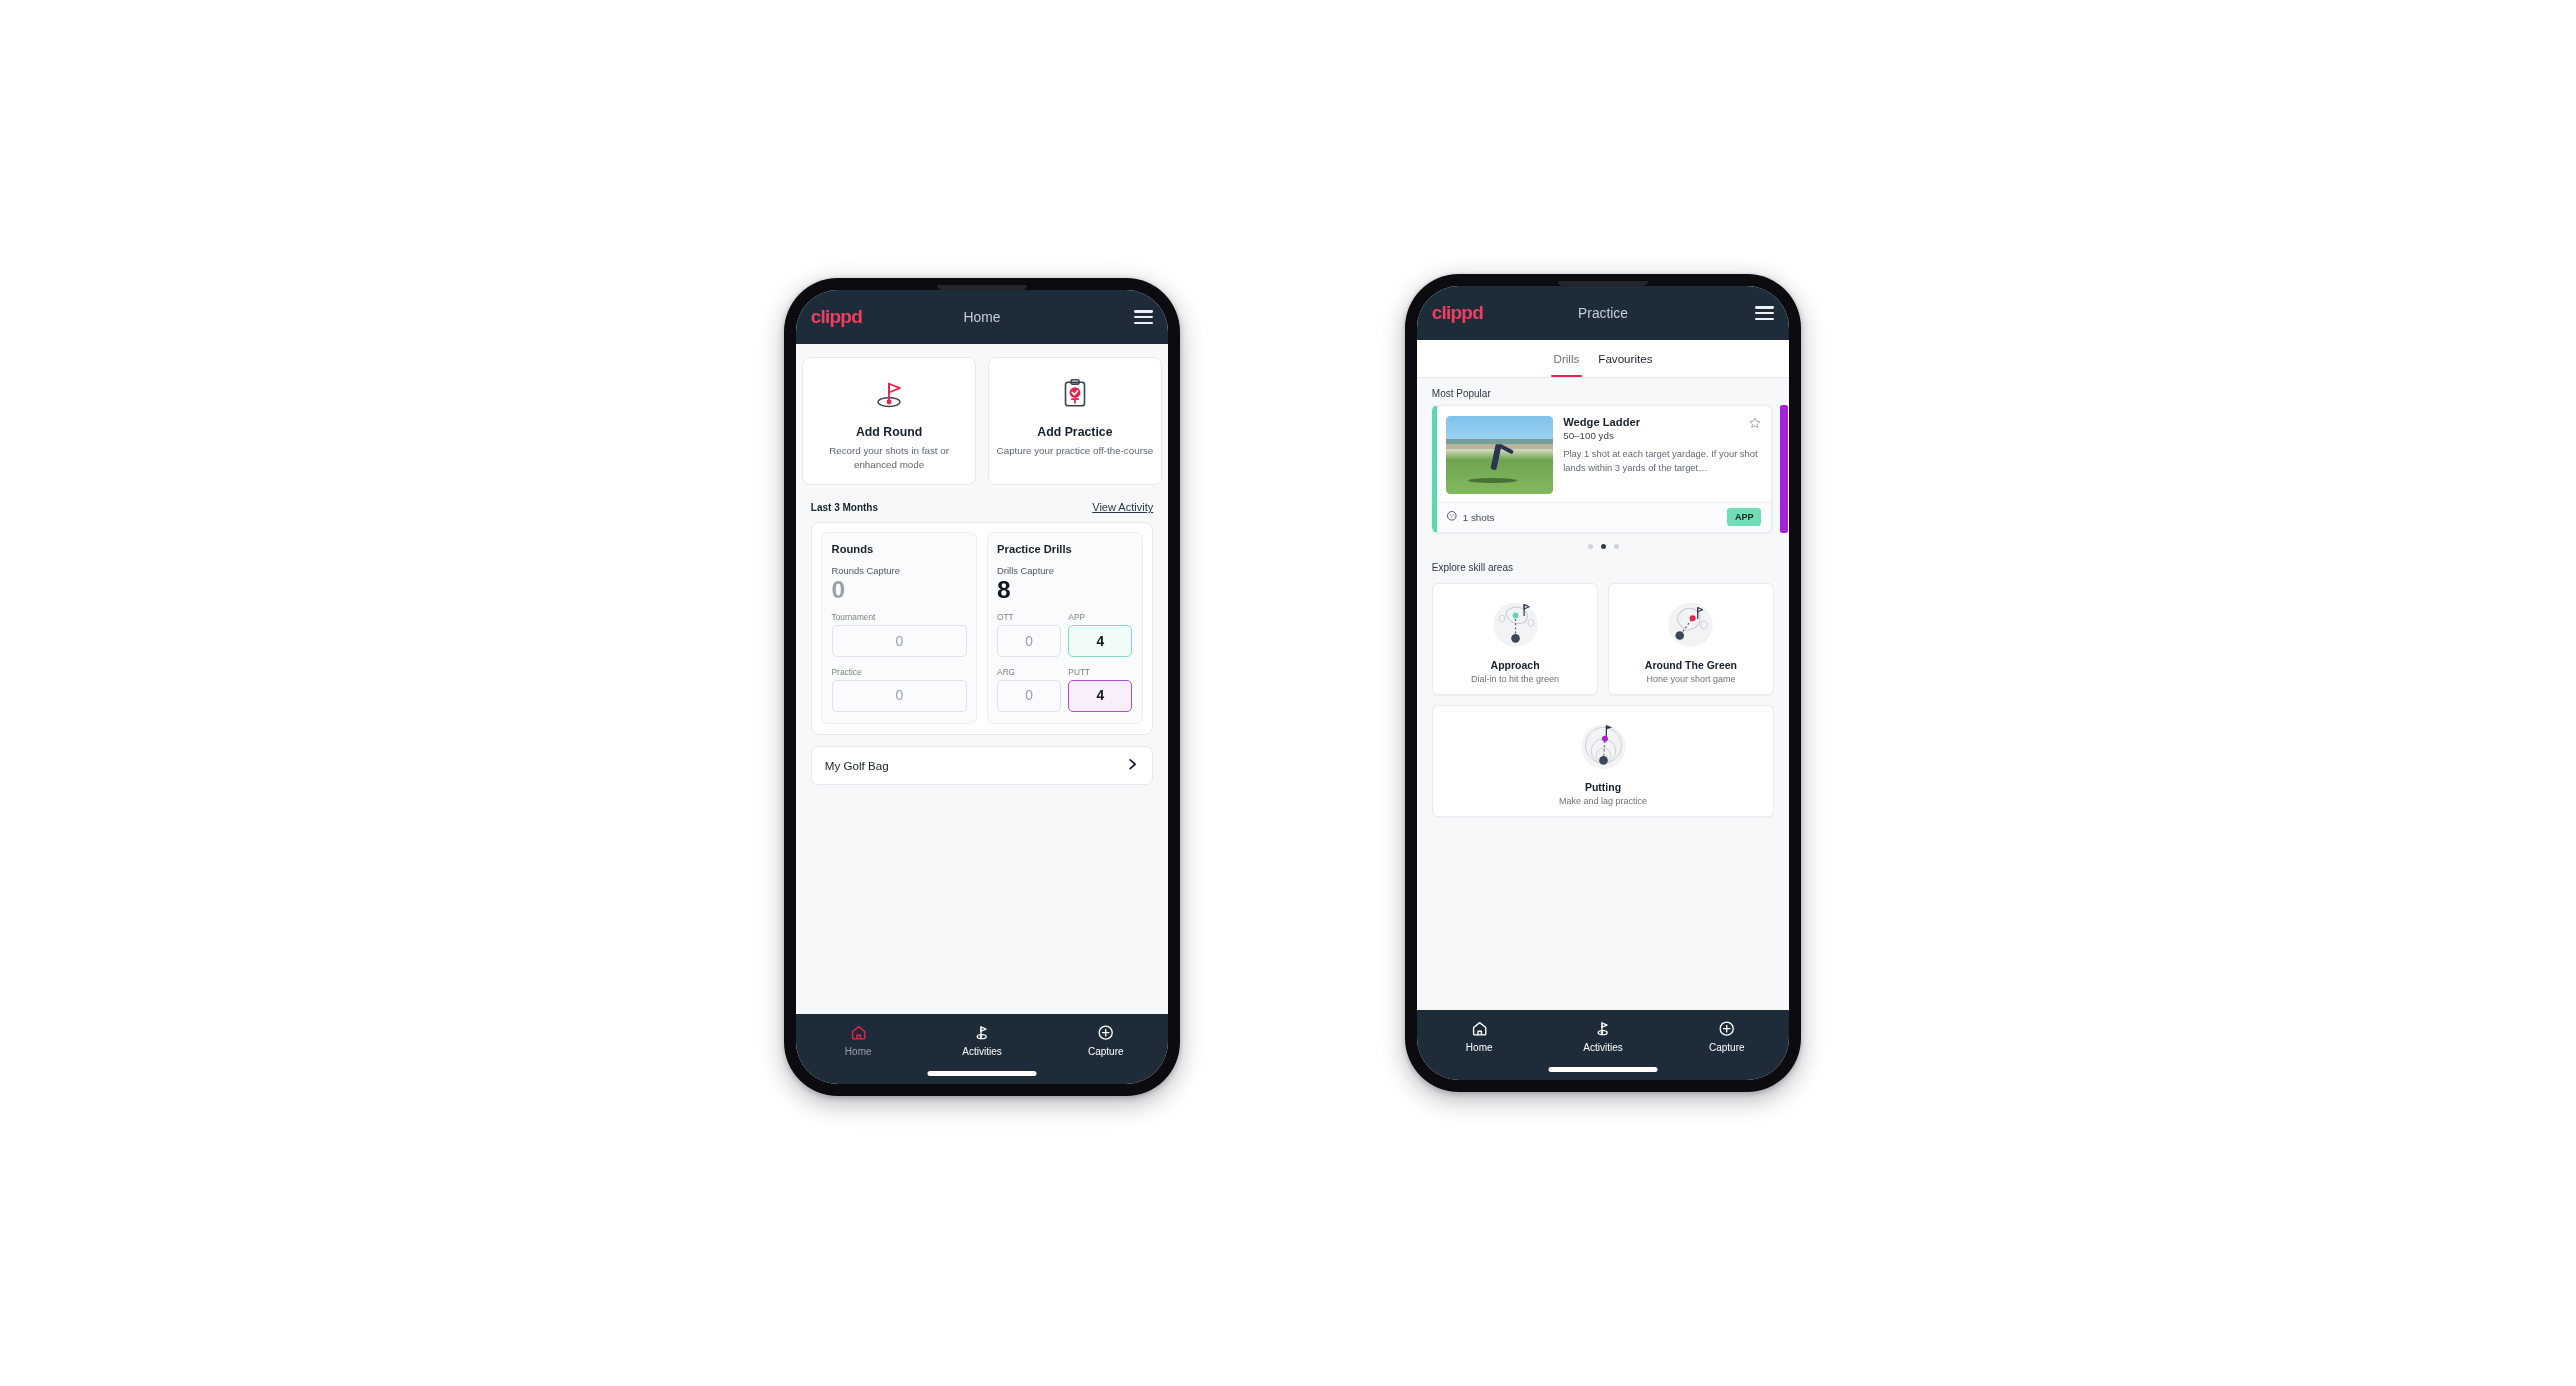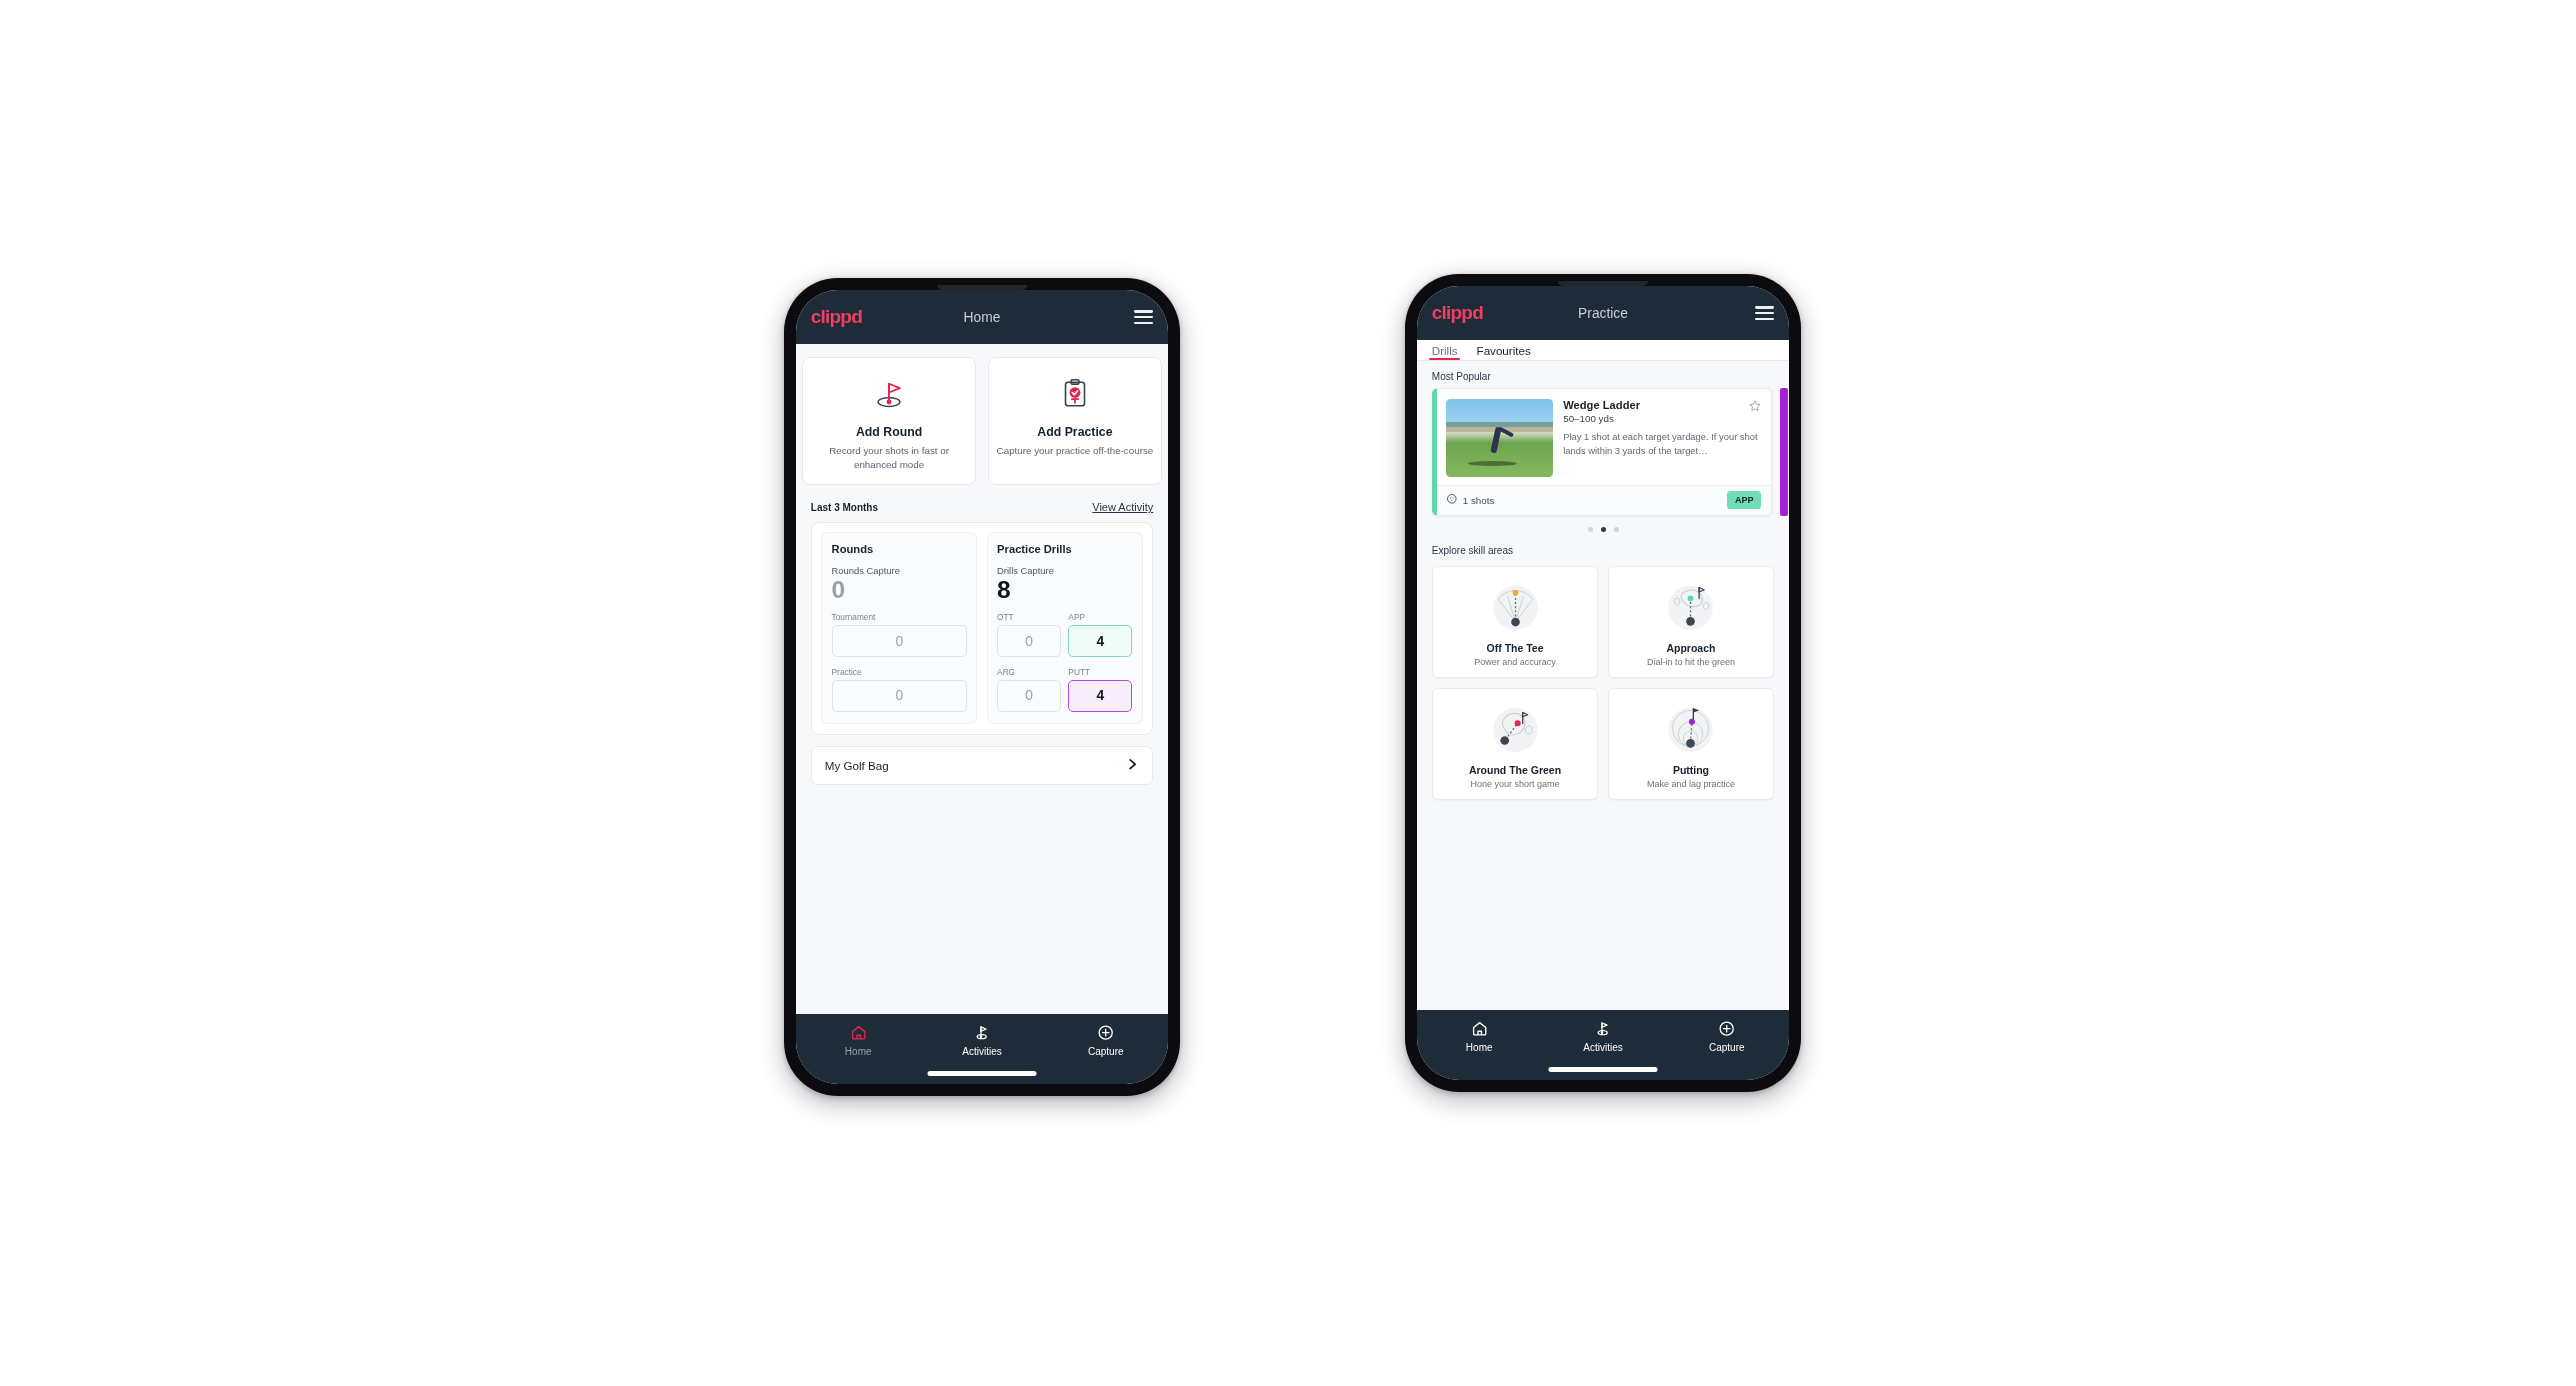--- a/index.html
+++ b/index.html
@@ -142,21 +142,21 @@
     height: 39px; display: flex; align-items: center; padding: 0 13px;
   }
   .bag-row .bl { font-size: 11.6px; color: #17212b; }
   .bag-row .chev { margin-left: auto; }
 
   
   .tabs {
     background: #ffffff;
     display: flex; gap: 19px; padding: 0 14.5px;
     border-bottom: 0.7px solid #e6e8ec;
-    height: 21px; align-items: center;
+    height: 38px; align-items: center; justify-content: center;
   }
   .tab { font-size: 11.6px; color: #17212b; height: 100%; display: flex; align-items: center; position: relative; }
   .tab.inactive { color: #6a727b; }
   .tab.active::after {
     content: ""; position: absolute; left: -2.9px; right: -2.9px; bottom: 0;
     height: 2.2px; background: #e6244f; border-radius: 1.4px;
   }
   .p2body { padding: 0; }
   .mini-head { font-size: 10px; color: #2a3644; padding: 9.4px 14.5px 6.5px; }
 
@@ -419,35 +419,20 @@
         <div class="dots">
           <span class="dot"></span>
           <span class="dot on"></span>
           <span class="dot"></span>
         </div>
 
         <div class="mini-head">Explore skill areas</div>
 
         <div class="skill-grid">
 
-          <div class="skill-card">
-            <div class="skill-art">
-              <svg width="61" height="56" viewBox="0 0 84 78">
-                <circle cx="42" cy="40" r="31" fill="#f2f3f5"></circle>
-                <path d="M42 60 L18 28 A30 30 0 0 1 66 28 Z" fill="none" stroke="#c6cbd2" stroke-width="1.2"></path>
-                <path d="M42 60 L31 24" fill="none" stroke="#c6cbd2" stroke-width="1.2"></path>
-                <path d="M42 60 L53 24" fill="none" stroke="#c6cbd2" stroke-width="1.2"></path>
-                <line x1="42" y1="58" x2="42" y2="20" stroke="#5b6571" stroke-width="1.8" stroke-dasharray="2.6 3.2"></line>
-                <circle cx="42" cy="19" r="4" fill="#f0ad2a"></circle>
-                <circle cx="42" cy="60" r="6" fill="#3c4654"></circle>
-              </svg>
-            </div>
-            <div class="skill-name">Off The Tee</div>
-            <div class="skill-sub">Power and accuracy</div>
-          </div>
 
           <div class="skill-card">
             <div class="skill-art">
               <svg width="61" height="56" viewBox="0 0 84 78">
                 <circle cx="42" cy="40" r="31" fill="#f2f3f5"></circle>
                 <path d="M30 28 C24 18 44 12 52 18 C62 24 60 36 50 38 C40 40 34 36 30 28 Z" fill="none" stroke="#c6cbd2" stroke-width="1.4"></path>
                 <path d="M22 36 C17 32 20 25 25 27 C29 29 27 38 22 36 Z" fill="none" stroke="#c6cbd2" stroke-width="1.3"></path>
                 <path d="M61 34 C66 30 70 36 66 41 C62 45 57 39 61 34 Z" fill="none" stroke="#c6cbd2" stroke-width="1.3"></path>
                 <line x1="54" y1="12" x2="54" y2="28" stroke="#2f3b49" stroke-width="1.7"></line>
                 <path d="M54 12 L61 15 L54 18 Z" fill="none" stroke="#2f3b49" stroke-width="1.5" stroke-linejoin="round"></path>

